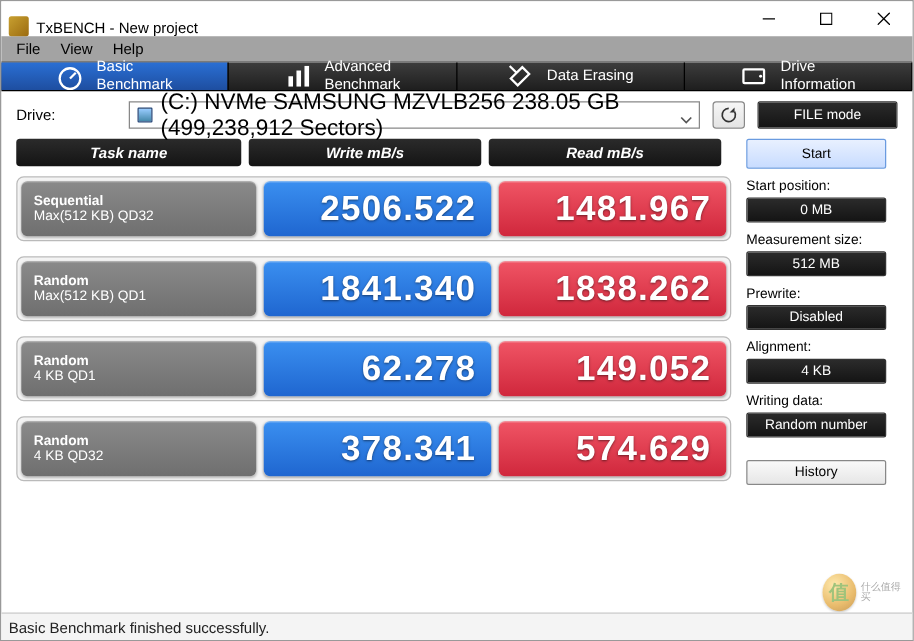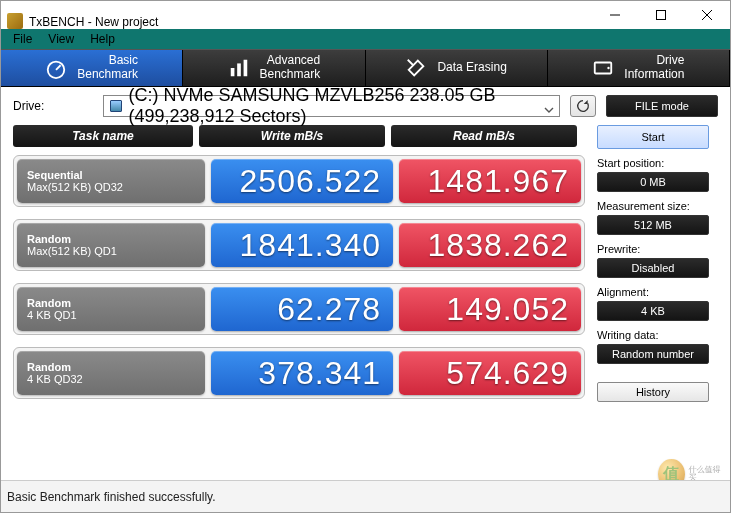--- a/index.html
+++ b/index.html
@@ -5,24 +5,24 @@
 * { margin: 0; padding: 0; box-sizing: border-box; font-family: "Segoe UI", Tahoma, sans-serif; }
 body { width: 731px; height: 513px; background: #fff; border: 1px solid #999; position: relative; overflow: hidden; }
 
 .titlebar { height: 28px; display: flex; align-items: flex-end; padding: 0 0 0 6px; background: #fff; }
 .titlebar .appicon { width: 16px; height: 16px; margin-right: 6px; background: linear-gradient(135deg,#c8a030,#9b6b10); border-radius: 2px; }
 .titlebar .title { font-size: 12px; color: #000; flex: 1; }
 .titlebar .winbtns { display: flex; }
 .titlebar .winbtn { width: 46px; height: 28px; display: flex; align-items: center; justify-content: center; font-size: 13px; color: #000; }
 .titlebar .winbtn svg { width: 10px; height: 10px; }
 
-.menubar { height: 20px; display: flex; align-items: center; padding: 0 4px; background: #0f766e; font-size: 12px; }
+.menubar { height: 20px; display: flex; align-items: center; padding: 0 4px; background: #a3a3a3; font-size: 12px; }
 .menubar .menuitem { padding: 2px 8px; }
 
-.tabbar { height: 38px; background: linear-gradient(#3d3d3d,#1e1e1e); display: flex; align-items: stretch; border-top: 1px solid #555; border-bottom: 1px solid #000; text-align: right; }
+.tabbar { height: 24px; background: linear-gradient(#3d3d3d,#1e1e1e); display: flex; align-items: stretch; border-top: 1px solid #555; border-bottom: 1px solid #000; }
 .tab { flex: 1; display: flex; align-items: center; justify-content: center; color: #fff; font-size: 12px; gap: 10px; border-right: 1px solid #000; position: relative; }
 .tab.active { background: linear-gradient(#2a6fd4,#1e4ea0); }
 .tab .tabicon { width: 22px; height: 22px; }
 .tab .tablabel { line-height: 1.15; }
 
 .controlrow { padding: 8px 12px 4px 12px; display: flex; align-items: center; gap: 10px; font-size: 12px; }
 .drivelabel { width: 80px; }
 .driveselect { flex: 1; height: 22px; border: 1px solid #888; background: #fff; display: flex; align-items: center; padding: 0 20px 0 6px; position: relative; font-size: 18px; }
 .driveselect .hdicon { width: 16px; height: 12px; background: linear-gradient(#9cf,#48a); border: 1px solid #247; margin-right: 6px; border-radius: 1px; }
 .driveselect .chev { position: absolute; right: 4px; top: 4px; }
@@ -34,30 +34,30 @@
 
 .hdrrow { display: flex; gap: 6px; margin: 4px 0 8px 0; }
 .hdrcell { background: linear-gradient(#2b2b2b,#141414); color: #fff; font-size: 12px; font-style: italic; font-weight: 600; display: flex; align-items: center; justify-content: center; height: 22px; border-radius: 3px; }
 .hdrcell.task { width: 180px; }
 .hdrcell.rd { width: 186px; }
 .hdrcell.wr { width: 186px; }
 
 .benchrow { display: flex; gap: 6px; margin-bottom: 12px; height: 52px; border: 1px solid #bbb; border-radius: 6px; padding: 3px; background: #f4f4f4; }
 .taskcell { width: 204px; background: linear-gradient(#8a8a8a,#6f6f6f); border-radius: 5px; color: #fff; font-size: 11px; display: flex; flex-direction: column; justify-content: center; padding: 0 10px; box-shadow: inset 0 1px 0 rgba(255,255,255,.25), 0 1px 2px rgba(0,0,0,.25); }
 .taskcell .t1 { font-weight: 600; }
-.valcell { width: 197px; border-radius: 5px; color: #fff; display: flex; align-items: center; justify-content: flex-end; padding: 0 12px; font-family: Arial, sans-serif; font-size: 32px; font-weight: 400; letter-spacing: 1px; box-shadow: inset 0 1px 0 rgba(255,255,255,.3), 0 1px 2px rgba(0,0,0,.3); text-shadow: 0 1px 2px rgba(0,0,0,.5); }
+.valcell { width: 197px; border-radius: 5px; color: #fff; display: flex; align-items: center; justify-content: flex-end; padding: 0 12px; font-family: Arial, sans-serif; font-size: 28px; font-weight: 700; letter-spacing: 1px; box-shadow: inset 0 1px 0 rgba(255,255,255,.3), 0 1px 2px rgba(0,0,0,.3); text-shadow: 0 1px 2px rgba(0,0,0,.5); }
 .valcell.read { background: linear-gradient(#3a8ff0,#1f66d0); }
 .valcell.write { background: linear-gradient(#f05565,#d0273c); }
 
 .sidebtn { width: 112px; height: 20px; border: 1px solid #888; background: linear-gradient(#fafafa,#e6e6e6); border-radius: 2px; font-size: 11px; display: flex; align-items: center; justify-content: center; margin: 0 auto; }
 .sidebtn.dark { background: linear-gradient(#2b2b2b,#141414); color: #fff; border-color: #333; }
 .sidebtn.start { height: 24px; background: linear-gradient(#e8f0ff,#c8dcff); border-color: #6a9be0; margin-top: 4px; }
 .sidelabel { margin: 8px 0 3px 4px; }
 
-.statusbar { position: absolute; left: 0; right: 0; bottom: 0; height: 32px; border-top: 1px solid #ccc; display: flex; align-items: center; padding: 0 6px; font-size: 12px; color: #222; background: #f4f4f4; }
+.statusbar { position: absolute; left: 0; right: 0; bottom: 0; height: 22px; border-top: 1px solid #ccc; display: flex; align-items: center; padding: 0 6px; font-size: 12px; color: #222; background: #f4f4f4; }
 
 .watermark { position: absolute; right: 6px; bottom: 20px; width: 66px; height: 36px; opacity: .7; display: flex; align-items: center; gap: 4px; }
 .watermark .coin { width: 30px; height: 30px; border-radius: 50%; background: radial-gradient(circle at 35% 30%, #ffe08a, #e0a030 60%, #b07010); box-shadow: 0 1px 2px rgba(0,0,0,.3); display:flex; align-items:center; justify-content:center; color:#7a4; font-weight:900; font-size:16px; }
 .watermark .wt { font-size: 8px; color: #888; line-height: 1.05; }
 </style>
 </head>
 <body>
 
 <div class="titlebar">
   <div class="appicon"></div>

